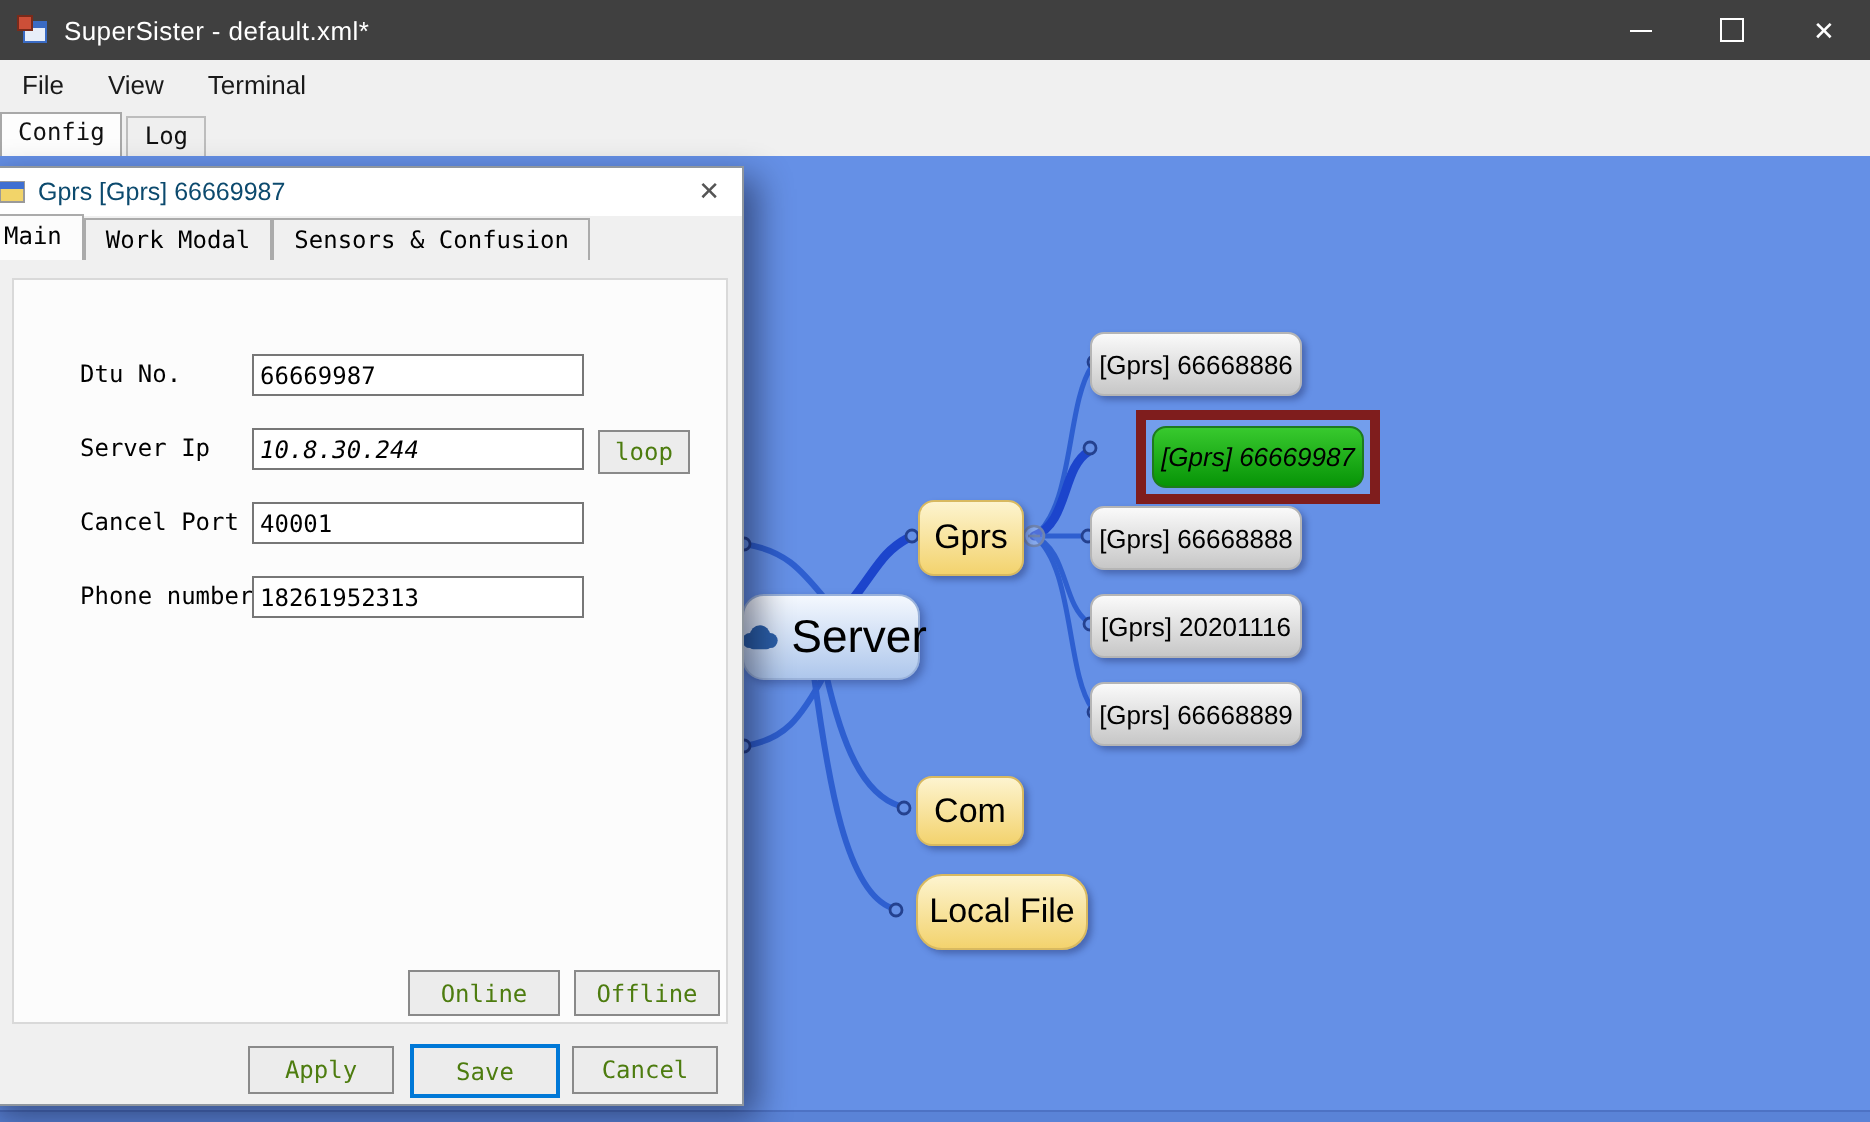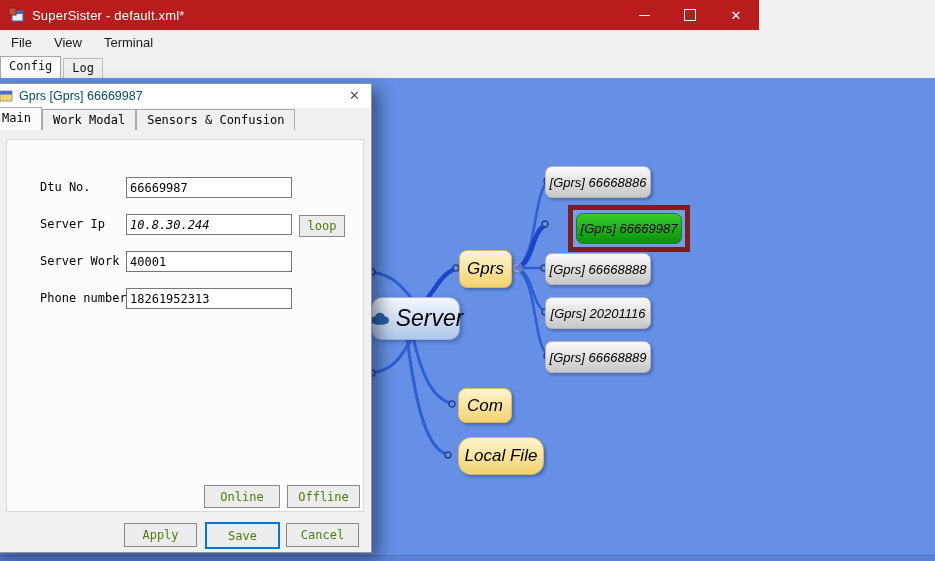--- a/index.html
+++ b/index.html
@@ -1,20 +1,20 @@
 <!DOCTYPE html>
 <html><head>
 <meta charset="utf-8">
 <style>
   html,body{margin:0;padding:0;background:#2a2a2a;}
   .window{position:relative;width:935px;height:561px;overflow:hidden;background:#f0f0f0;
           font-family:"Liberation Sans",sans-serif;}
 
   
-  .titlebar{position:absolute;top:0;left:0;width:759px;height:30px;background:#b91c1c;
+  .titlebar{position:absolute;top:0;left:0;width:935px;height:30px;background:#404040;
             display:flex;align-items:center;}
   .app-icon{margin:0 8px 0 8px;display:flex;align-items:center;}
   .title-text{color:#fff;font-size:13px;letter-spacing:.2px;}
   .win-controls{position:absolute;right:0;top:0;height:30px;display:flex;}
   .wc{width:46px;height:30px;display:flex;align-items:center;justify-content:center;cursor:default;}
   .min-glyph{width:11px;height:1px;background:#fff;display:block;}
   .max-glyph{width:10px;height:10px;border:1px solid #fff;display:block;}
   .close-glyph{color:#fff;font-size:13px;line-height:13px;}
 
   
@@ -27,21 +27,21 @@
             display:flex;align-items:flex-end;font-family:"DejaVu Sans Mono",monospace;font-size:12px;}
   .mtab{padding:2px 8px 3px 8px;border:1px solid #bdbdbd;border-bottom:none;background:#ededed;color:#111;}
   .mtab.active{background:#fdfdfd;height:16px;border-color:#a8a8a8;margin-left:0;}
   .mtab.inactive{height:14px;margin-left:2px;background:#efefef;}
 
   
   .canvas{position:absolute;top:78px;left:0;width:935px;height:483px;background:#6590E6;}
   .canvas-bottom{position:absolute;left:0;bottom:0;width:100%;height:5px;
                  background:rgba(20,40,110,0.12);border-top:1px solid rgba(20,40,110,0.18);}
   .mm-svg{position:absolute;top:0;left:0;z-index:1;}
-  .mm-node{position:absolute;z-index:2;font-style:italic;color:#000;text-align:left;cursor:default;}
+  .mm-node{position:absolute;z-index:2;color:#000;text-align:left;cursor:default;}
   .node-yellow{background:linear-gradient(#fdf4cf,#f3d36e);border:1px solid #d8b960;border-radius:8px;
                box-shadow:2px 2px 3px rgba(20,30,80,.35);font-size:17px;display:flex;
                align-items:center;justify-content:center;}
   .node-server{left:371px;top:219px;width:87px;height:41px;font-size:23px;
                background:linear-gradient(#f4f8fe,#aec7ec);border:1px solid #9ab2da;border-radius:11px;
                box-shadow:2px 2px 4px rgba(20,30,80,.35);display:flex;align-items:center;
                justify-content:center;gap:4px;}
   .node-gray{background:linear-gradient(#fafafa,#c7c7c7);border:1px solid #b5b5b5;border-radius:7px;
              box-shadow:2px 2px 3px rgba(20,30,80,.35);font-size:13px;width:104px;height:30px;
              display:flex;align-items:center;justify-content:center;left:545px;}
@@ -216,21 +216,21 @@
         <span class="dtab">Work Modal</span>
         <span class="dtab">Sensors &amp; Confusion</span>
       </div>
 
       <div class="dlg-panel">
         <span class="f-label" style="top:40px;">Dtu No.</span>
         <input class="f-input" style="top: 37px;" value="66669987">
         <span class="f-label" style="top:77px;">Server Ip</span>
         <input class="f-input" style="top: 74px; font-style: italic;" value="10.8.30.244">
         <div class="win-btn btn-loop">loop</div>
-        <span class="f-label" style="top:114px;">Server Work</span>
+        <span class="f-label" style="top:114px;">Cancel Port</span>
         <input class="f-input" style="top: 111px;" value="40001">
         <span class="f-label" style="top:151px;">Phone number</span>
         <input class="f-input" style="top: 148px;" value="18261952313">
 
         <div class="win-btn btn-online">Online</div>
         <div class="win-btn btn-offline">Offline</div>
       </div>
 
       <div class="win-btn btn-apply">Apply</div>
       <div class="win-btn btn-save">Save</div>

